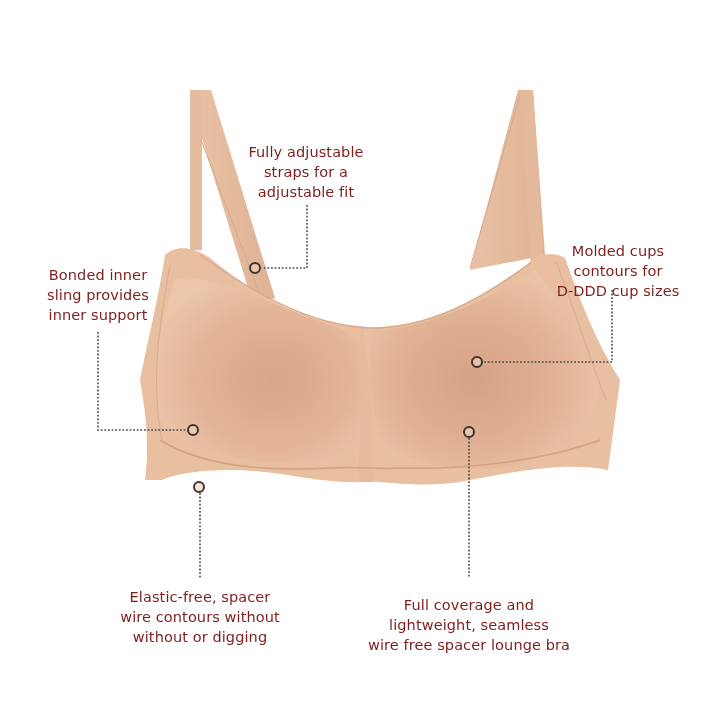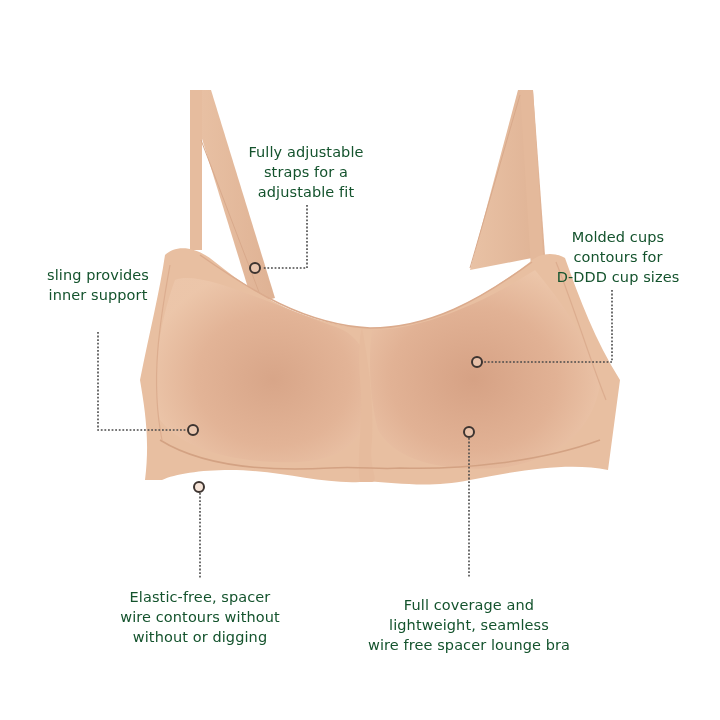--- a/index.html
+++ b/index.html
@@ -2,21 +2,21 @@
 <html><head>
 <meta charset="utf-8">
 <style>
   html, body { margin: 0; padding: 0; background: #ffffff; }
   body { width: 720px; height: 720px; position: relative; overflow: hidden;
          font-family: "DejaVu Sans", sans-serif; }
   .stage { position: absolute; inset: 0; }
   .product { position: absolute; left: 0; top: 0; width: 720px; height: 720px; }
   .callout {
     position: absolute;
-    color: #14532d;
+    color: #7f1d1d;
     font-size: 14.5px;
     line-height: 20px;
     text-align: center;
     letter-spacing: 0.1px;
   }
   .callout span { display: block; white-space: nowrap; }
   .leaders { position: absolute; left: 0; top: 0; width: 720px; height: 720px; pointer-events: none; }
 </style>
 </head>
 <body>
@@ -106,27 +106,28 @@
       <circle cx="469" cy="432" r="5"></circle>
     </g>
   </svg>
 
   <div class="callout" style="left:236px; top:142px; width:140px;">
     <span>Fully adjustable</span>
     <span>straps for a</span>
     <span>adjustable fit</span>
   </div>
 
-  <div class="callout" style="left:548px; top:227px; width:140px;">
+  <div class="callout" style="left:548px; top:241px; width:140px;">
     <span>Molded cups</span>
     <span>contours for</span>
     <span>D-DDD cup sizes</span>
   </div>
 
   <div class="callout" style="left:30px; top:265px; width:136px;">
+    <span>Bonded inner</span>
     <span>sling provides</span>
     <span>inner support</span>
   </div>
 
   <div class="callout" style="left:110px; top:587px; width:180px;">
     <span>Elastic-free, spacer</span>
     <span>wire contours without</span>
     <span>without or digging</span>
   </div>
 

